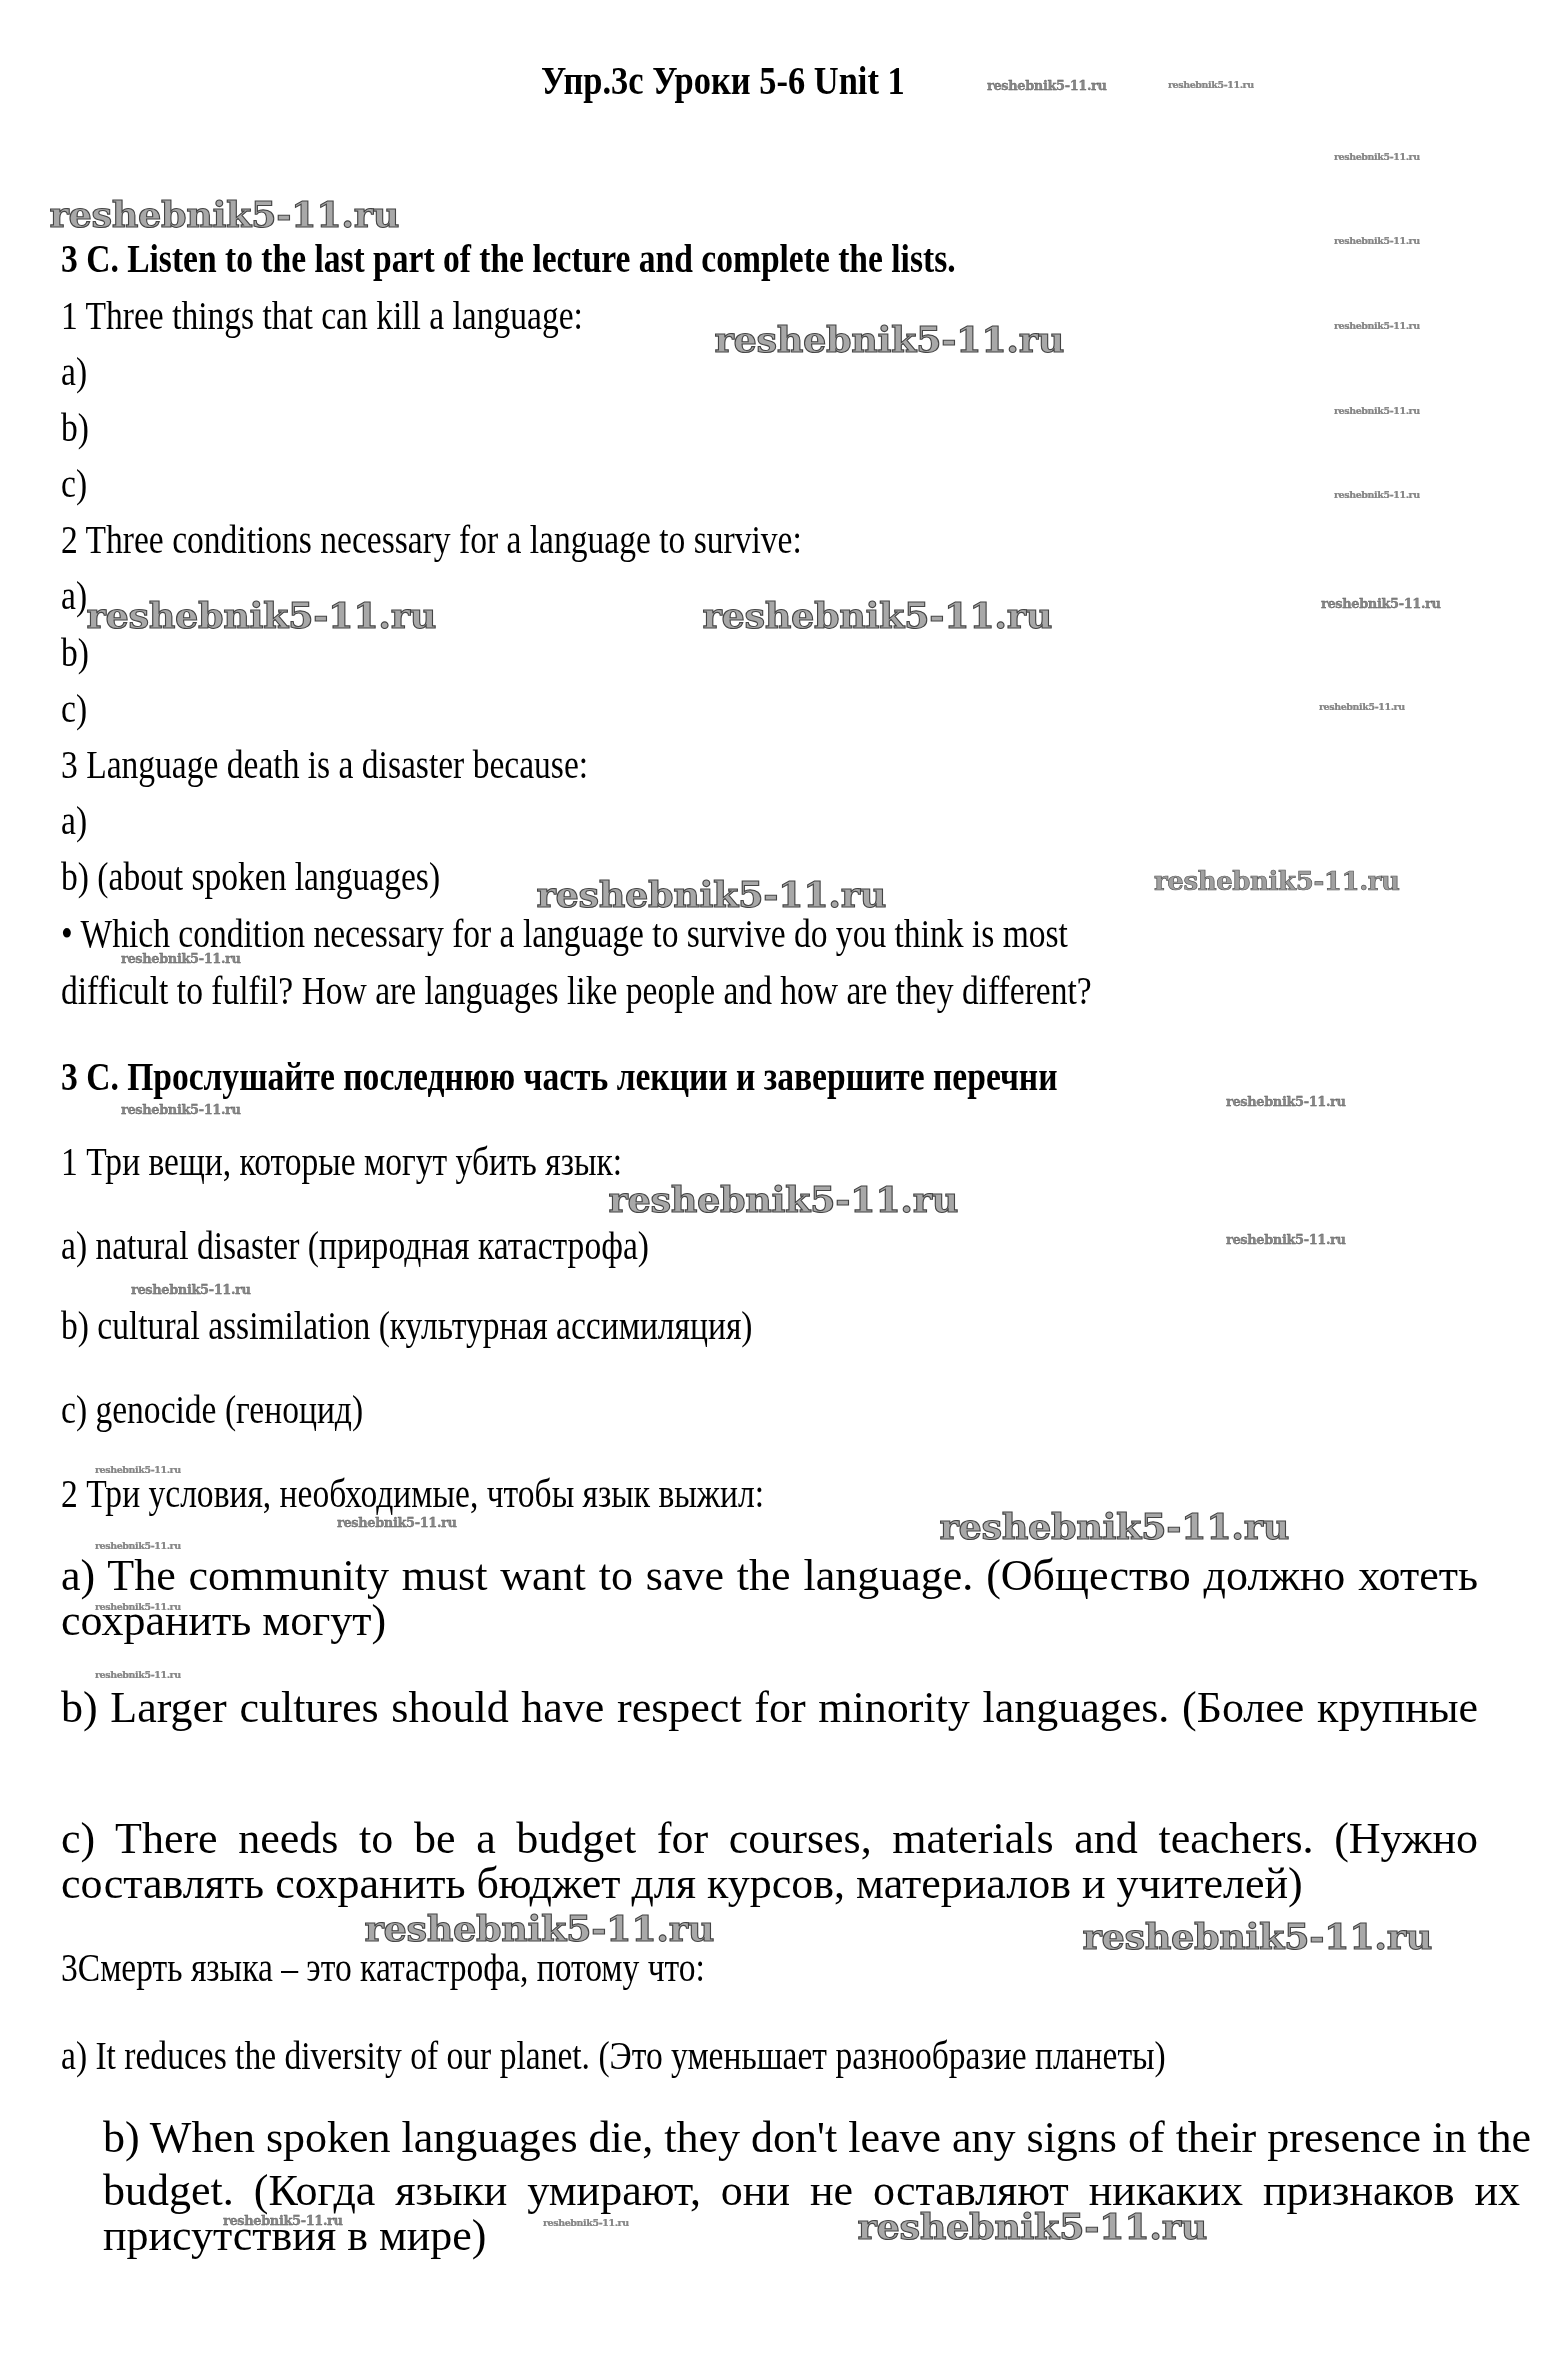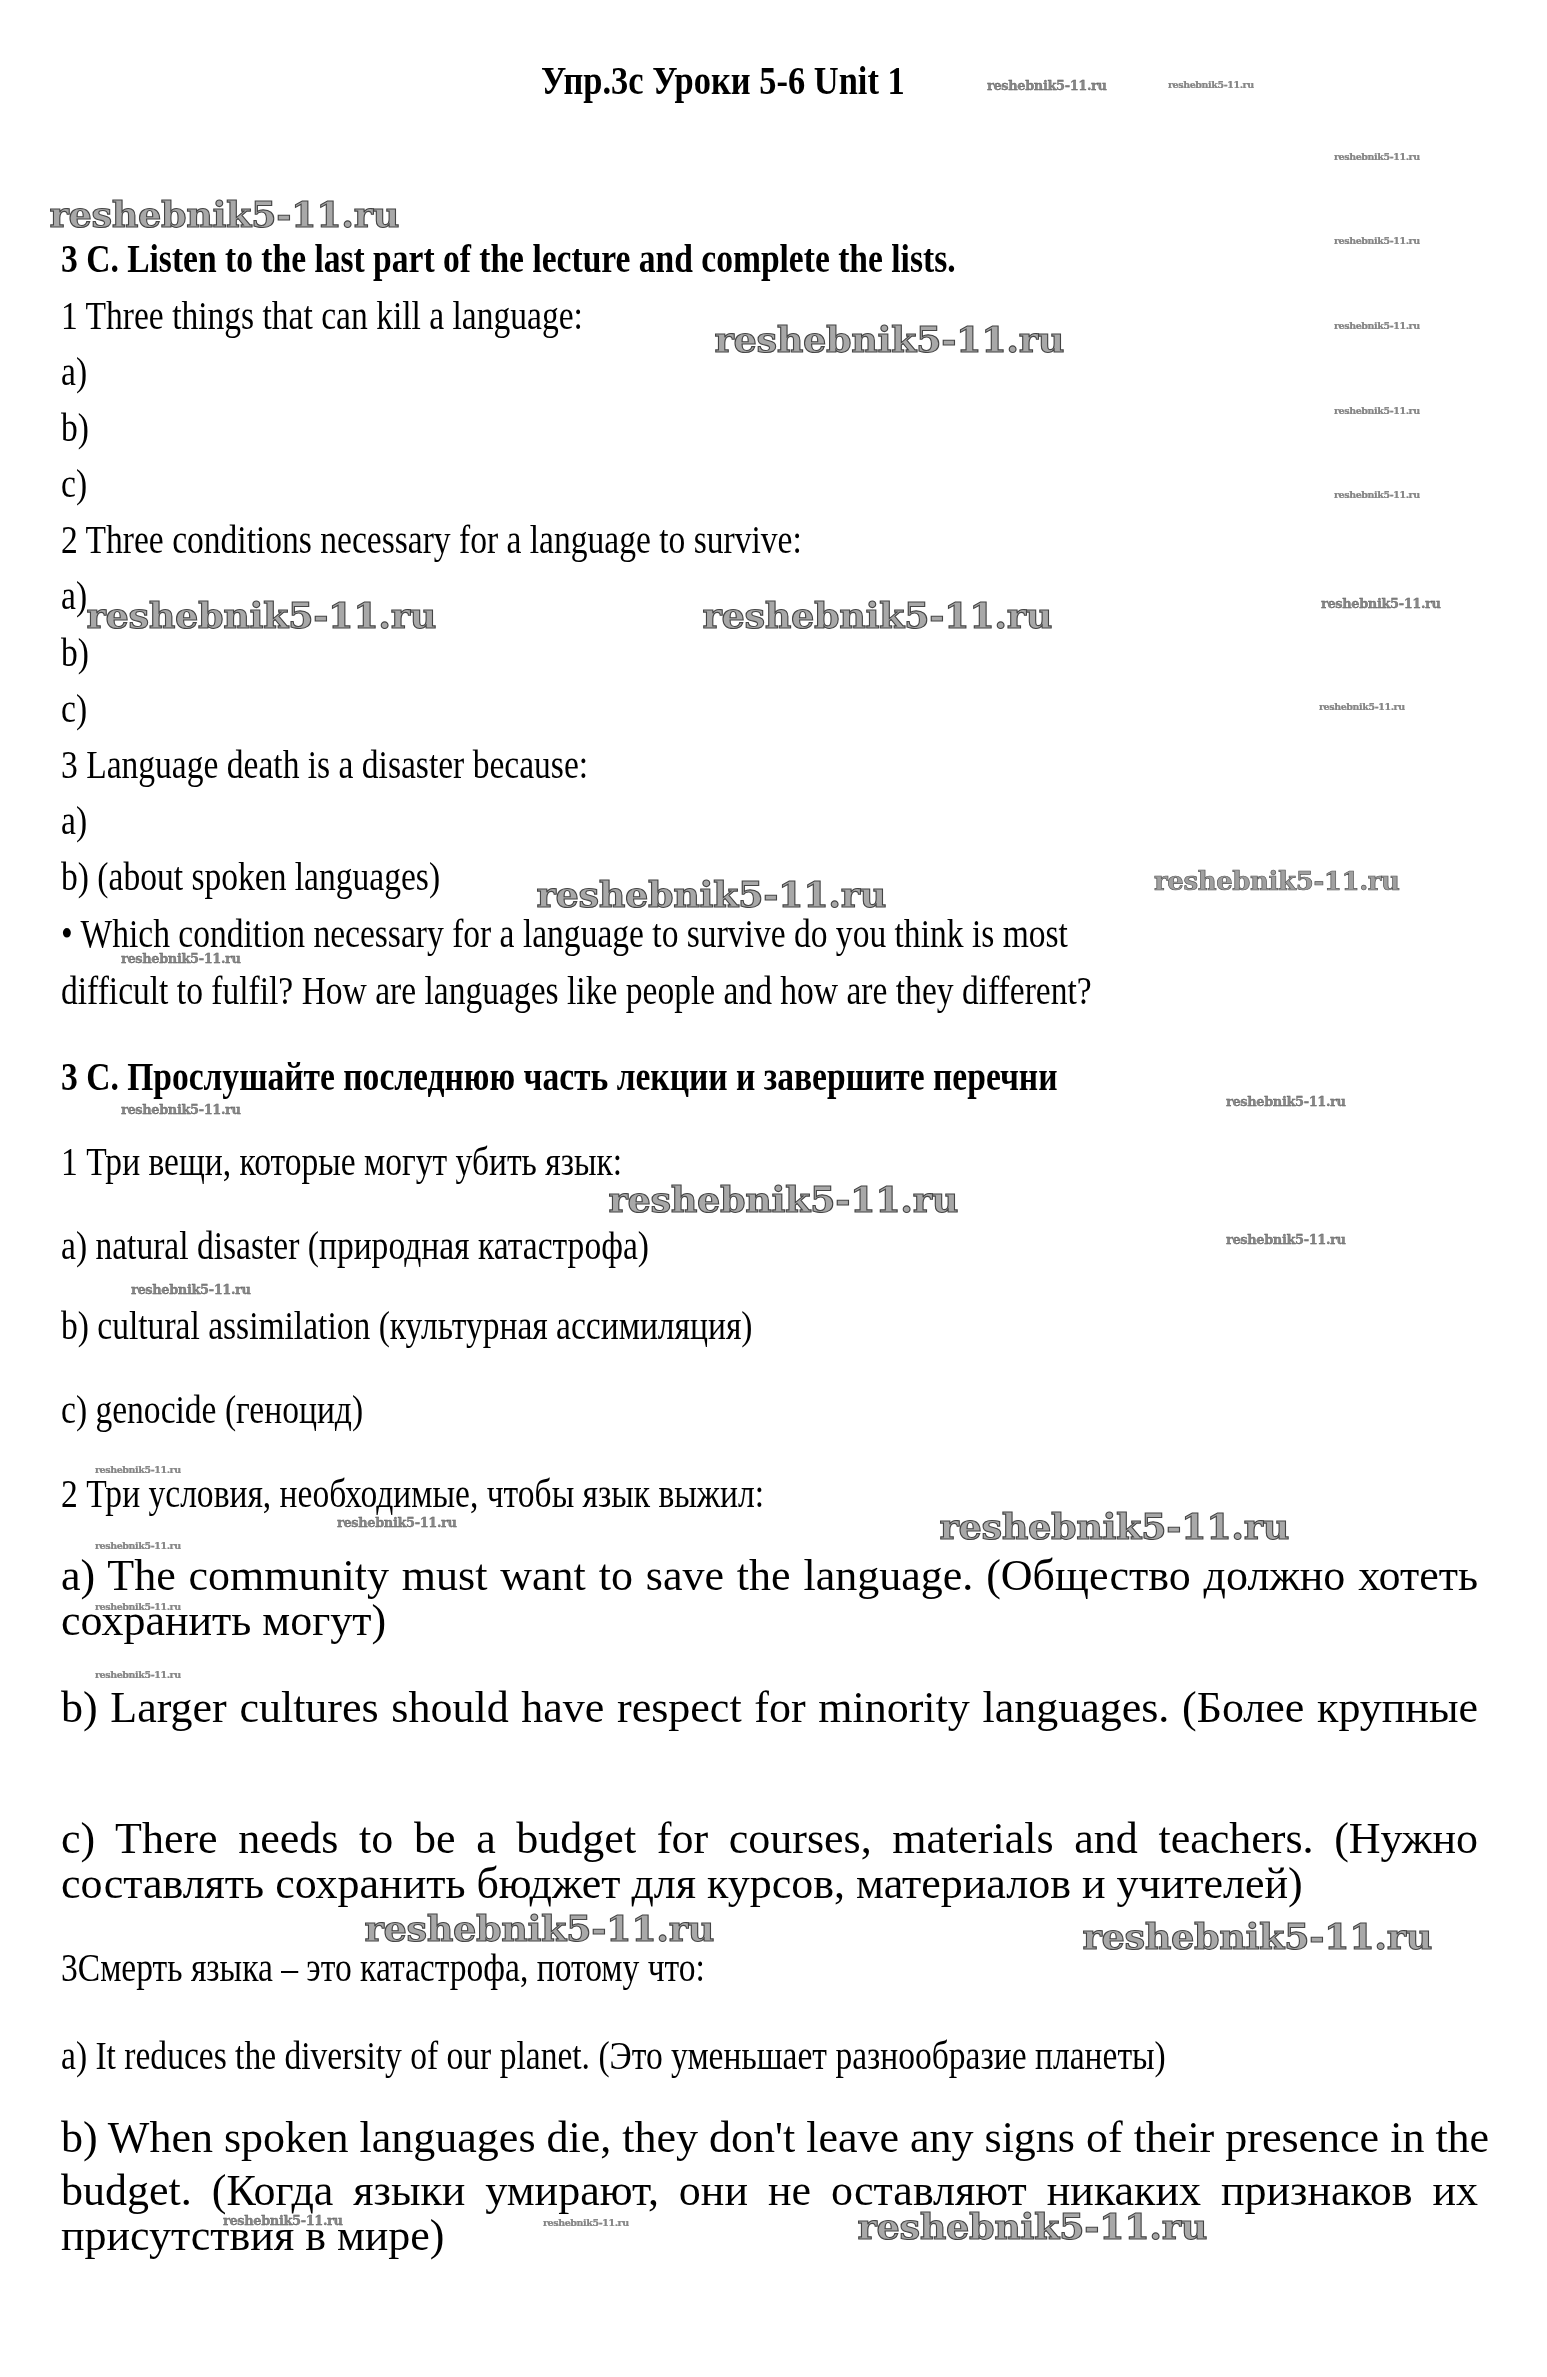--- a/index.html
+++ b/index.html
@@ -95,21 +95,21 @@
 
   <div class="just" style="top:1817px;">
     <span class="ln">c) There needs to be a budget for courses, materials and teachers. (Нужно</span>
     <span class="ln last">составлять сохранить бюджет для курсов, материалов и учителей)</span>
   </div>
 
   <div class="t" style="left:61px; top:1948px;">3Смерть языка – это катастрофа, потому что:</div>
 
   <div class="t" style="left:61px; top:2036px;">a) It reduces the diversity of our planet. (Это уменьшает разнообразие планеты)</div>
 
-  <div class="just" style="top:2116px;">
+  <div class="just" style="top:2116px;margin-left:42px;">
     <span class="ln" style="height:53px;">b) When spoken languages die, they don't leave any signs of their presence in the</span>
     <span class="ln" style="height:45px;">budget. (Когда языки умирают, они не оставляют никаких признаков их</span>
     <span class="ln last">присутствия в мире)</span>
   </div>
 
   <div class="wm sm" style="left:987px; top:79px;">reshebnik5-11.ru</div>
   <div class="wm xs" style="left:1168px; top:80px;">reshebnik5-11.ru</div>
   <div class="wm xs" style="left:1334px; top:152px;">reshebnik5-11.ru</div>
   <div class="wm big" style="left:53px;   top:196px;">reshebnik5-11.ru</div>
   <div class="wm xs" style="left:1334px; top:236px;">reshebnik5-11.ru</div>

